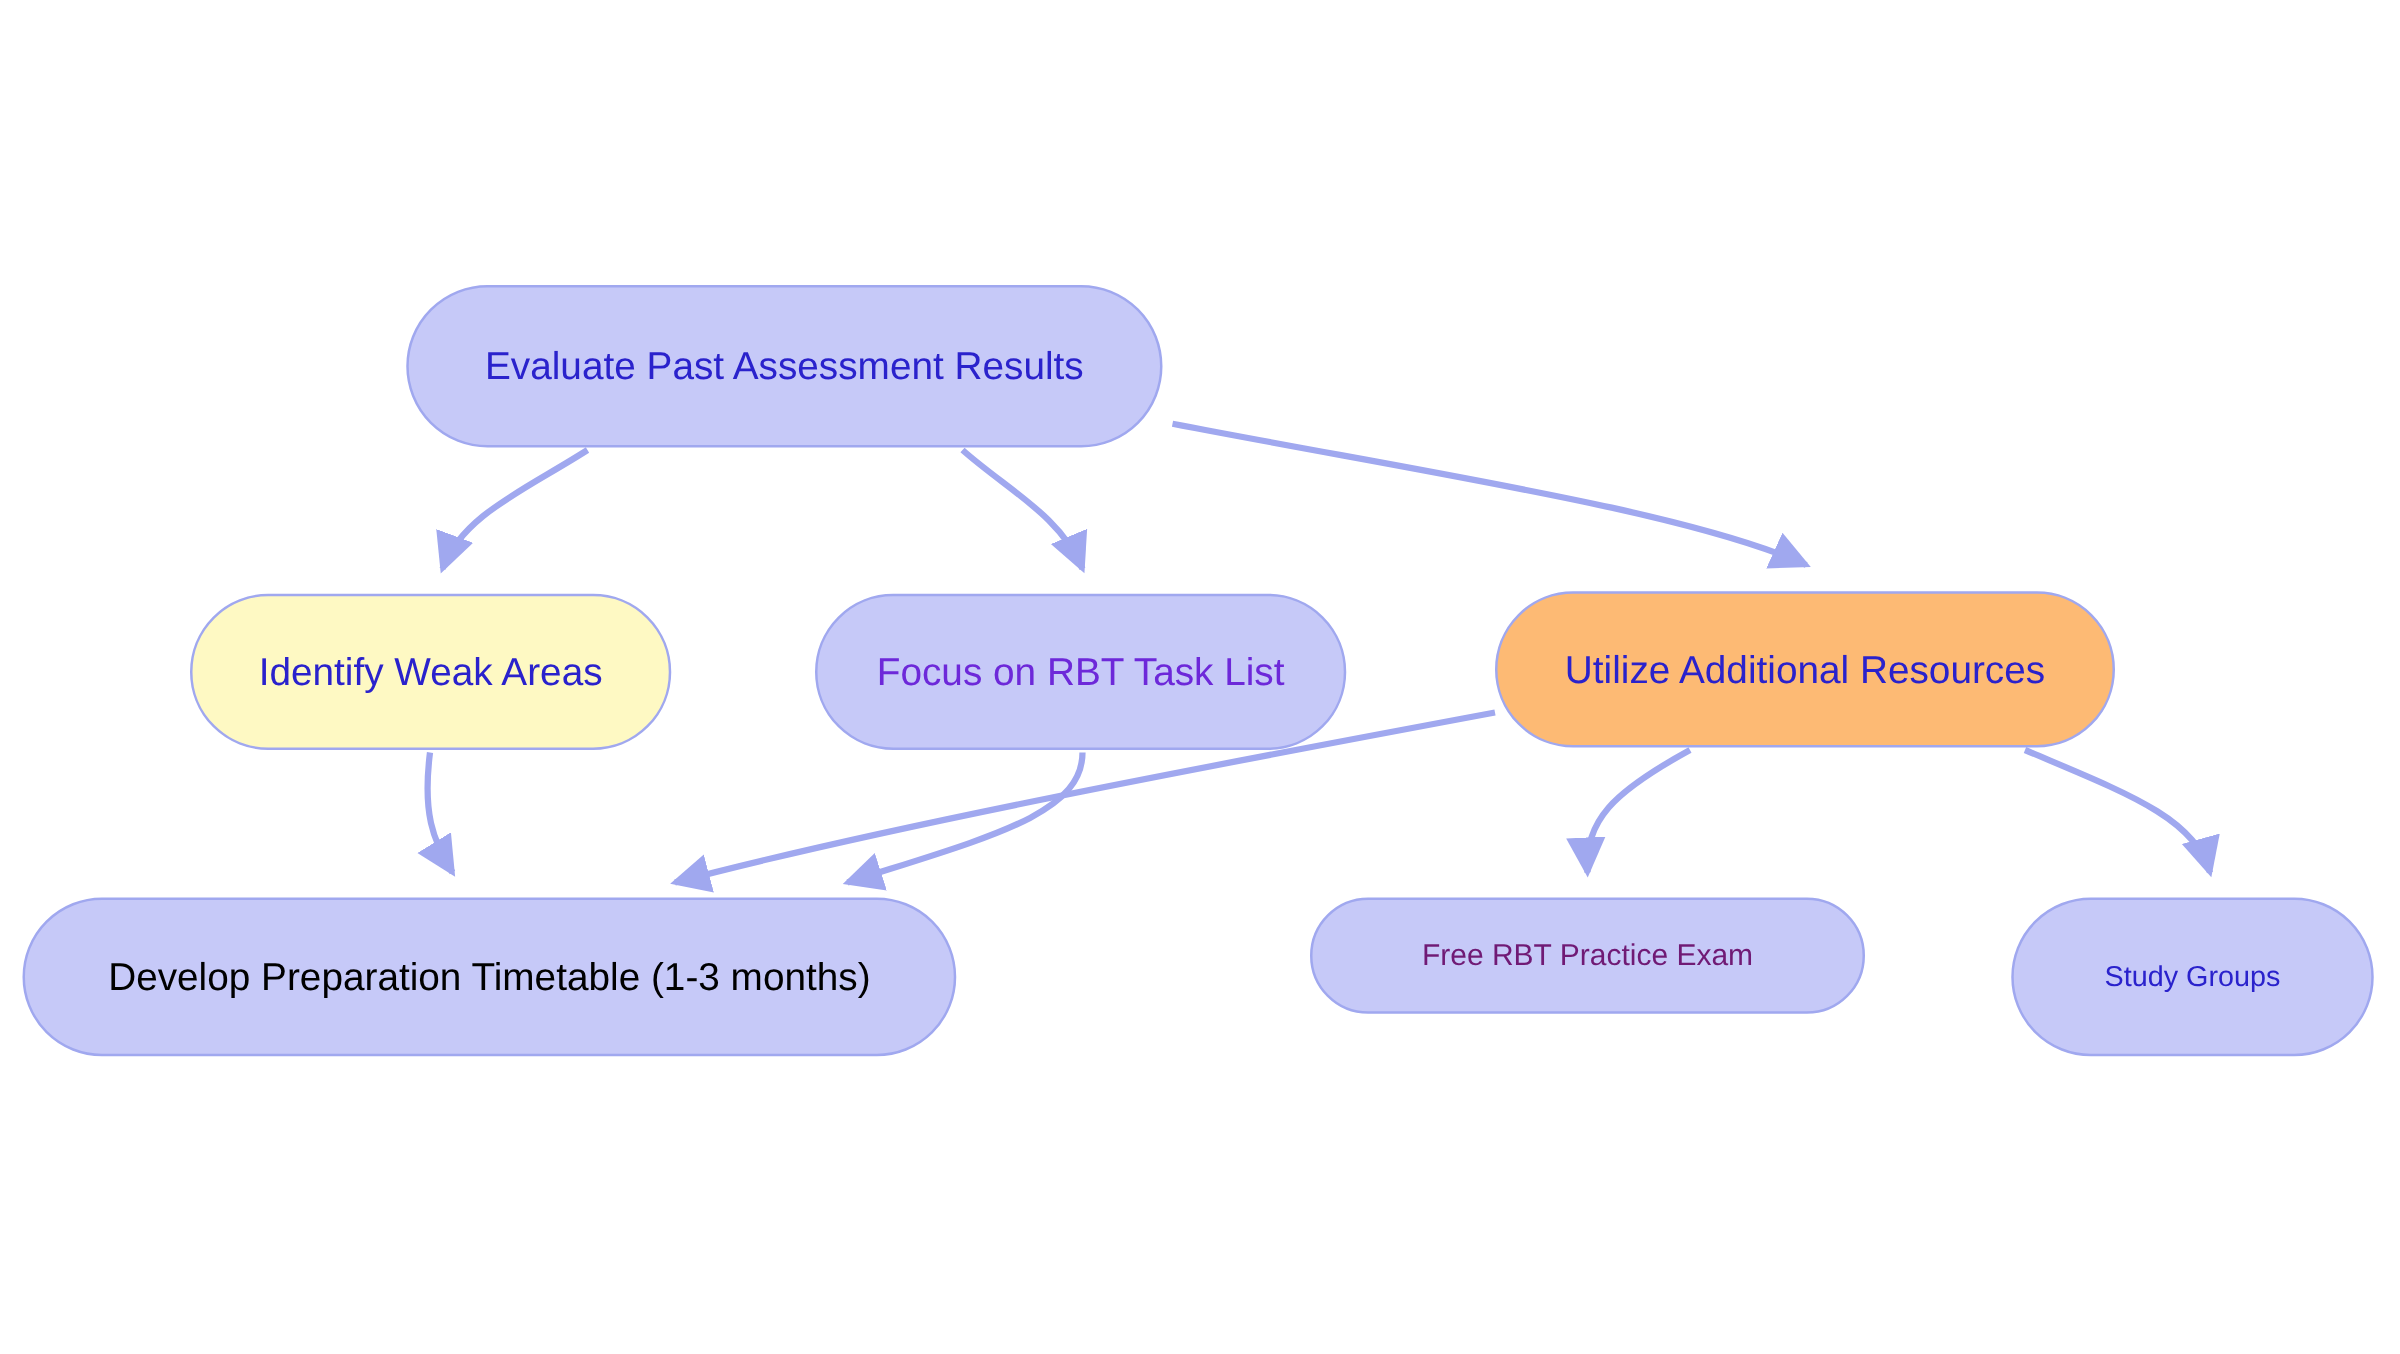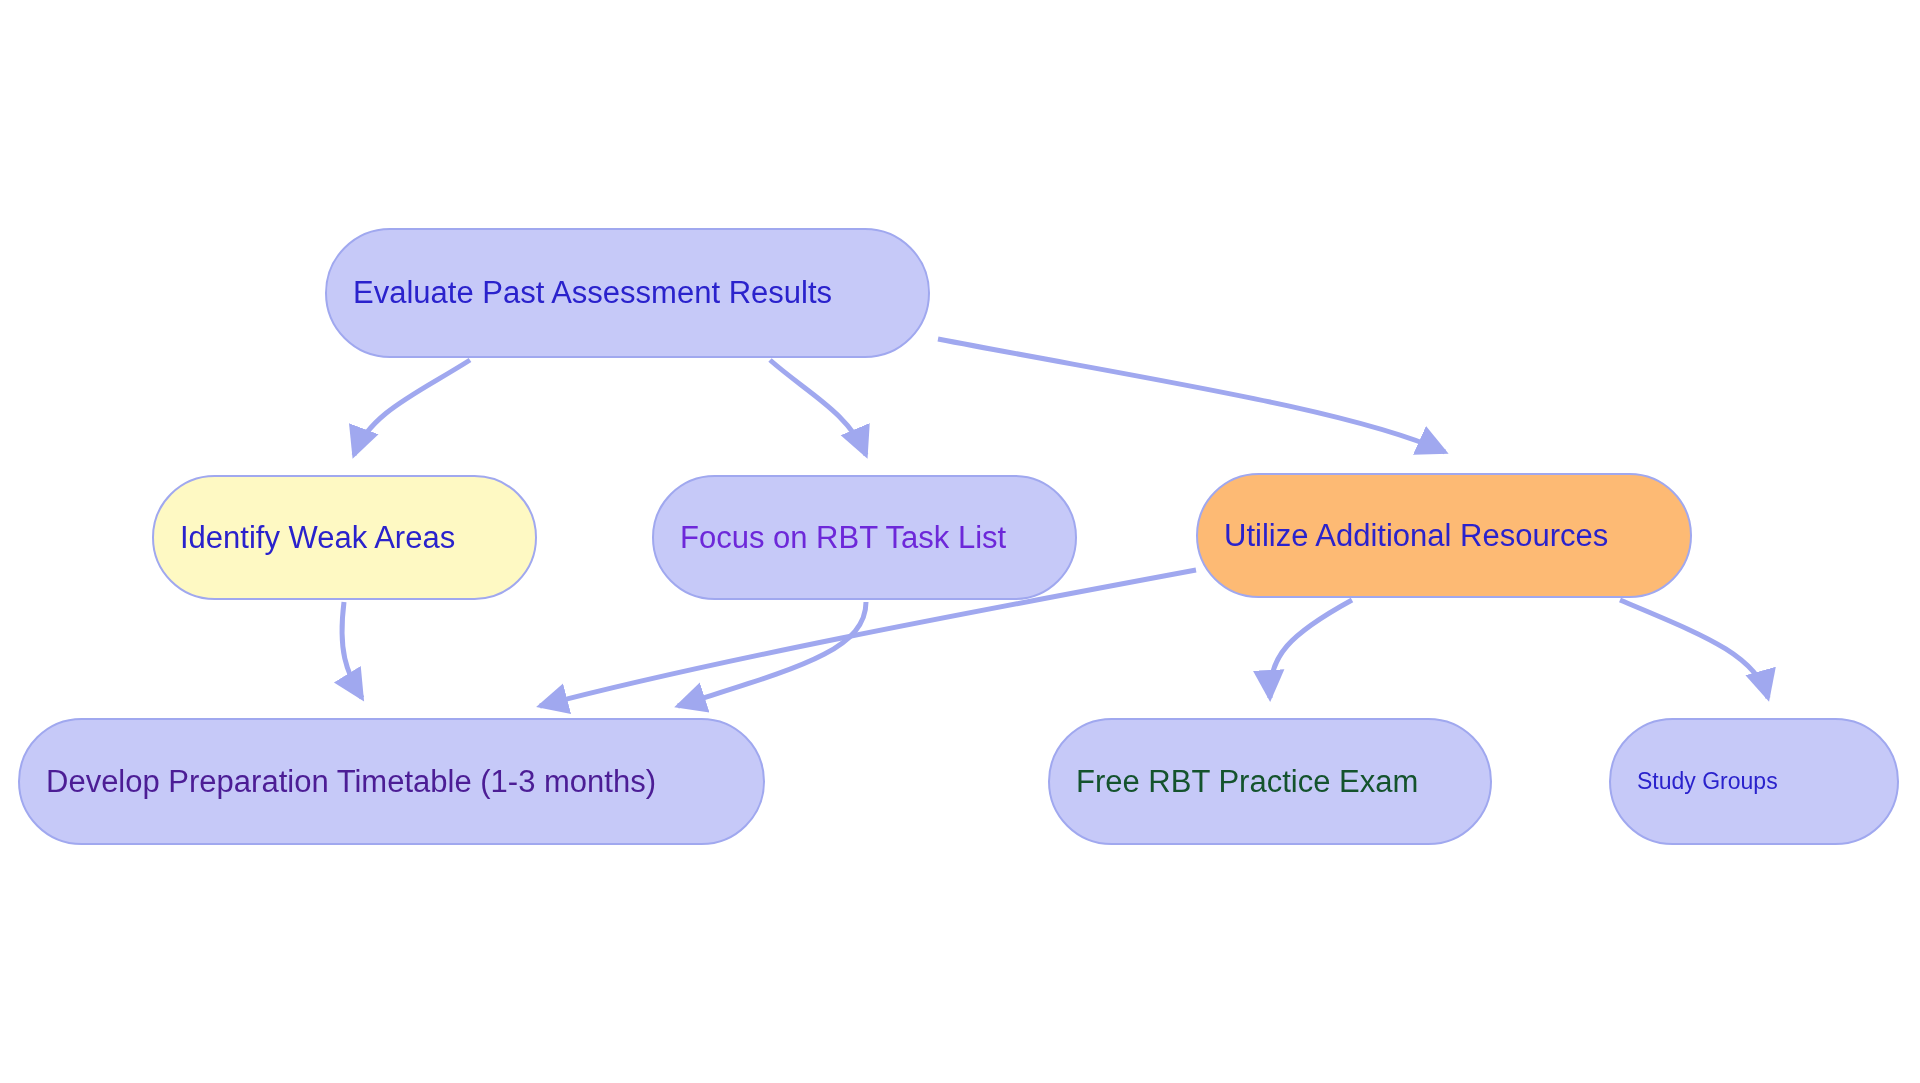--- a/index.html
+++ b/index.html
@@ -26,20 +26,21 @@
     top: 0;
     width: 1920px;
     height: 1083px;
     pointer-events: none;
   }
   .flow-node {
     position: absolute;
     box-sizing: border-box;
     display: flex;
     align-items: center;
+    justify-content: center;
     background: #c6c9f8;
     border: 2px solid #a0a8ef;
     border-radius: 64px;
     color: #2a22cc;
     text-align: center;
     line-height: 1.15;
     white-space: nowrap;
     user-select: none;
   }
   .flow-node .node-label {
@@ -85,25 +86,25 @@
   </div>
 
   <div class="flow-node" style="left: 652px; top: 475px; width: 425px; height: 125px; font-size: 31px; background: rgb(198, 201, 248); border-color: rgb(160, 168, 239); color: #6d28d9; border-radius: 62.5px;">
     <span class="node-label">Focus on RBT Task List</span>
   </div>
 
   <div class="flow-node" style="left: 1196px; top: 473px; width: 496px; height: 125px; font-size: 31px; background: #fdba74; border-color: rgb(160, 168, 239); color: rgb(42, 34, 204); border-radius: 62.5px;">
     <span class="node-label">Utilize Additional Resources</span>
   </div>
 
-  <div class="flow-node" style="left: 18px; top: 718px; width: 747px; height: 127px; font-size: 31px; background: rgb(198, 201, 248); border-color: rgb(160, 168, 239); color: #4c1d95; border-radius: 63.5px;">
+  <div class="flow-node" style="left: 18px; top: 718px; width: 747px; height: 127px; font-size: 31px; background: rgb(198, 201, 248); border-color: rgb(160, 168, 239); color: #000000; border-radius: 63.5px;">
     <span class="node-label">Develop Preparation Timetable (1-3 months)</span>
   </div>
 
-  <div class="flow-node" style="left: 1048px; top: 718px; width: 444px; height: 127px; font-size: 31px; background: rgb(198, 201, 248); border-color: rgb(160, 168, 239); color: #14532d; border-radius: 63.5px;">
+  <div class="flow-node" style="left: 1048px; top: 718px; width: 444px; height: 93px; font-size: 24px; background: rgb(198, 201, 248); border-color: rgb(160, 168, 239); color: #701a75; border-radius: 63.5px;">
     <span class="node-label">Free RBT Practice Exam</span>
   </div>
 
   <div class="flow-node" style="left: 1609px; top: 718px; width: 290px; height: 127px; font-size: 23px; background: rgb(198, 201, 248); border-color: rgb(160, 168, 239); color: rgb(42, 34, 204); border-radius: 63.5px;">
     <span class="node-label">Study Groups</span>
   </div>
 
 </div>
 
 </body></html>

